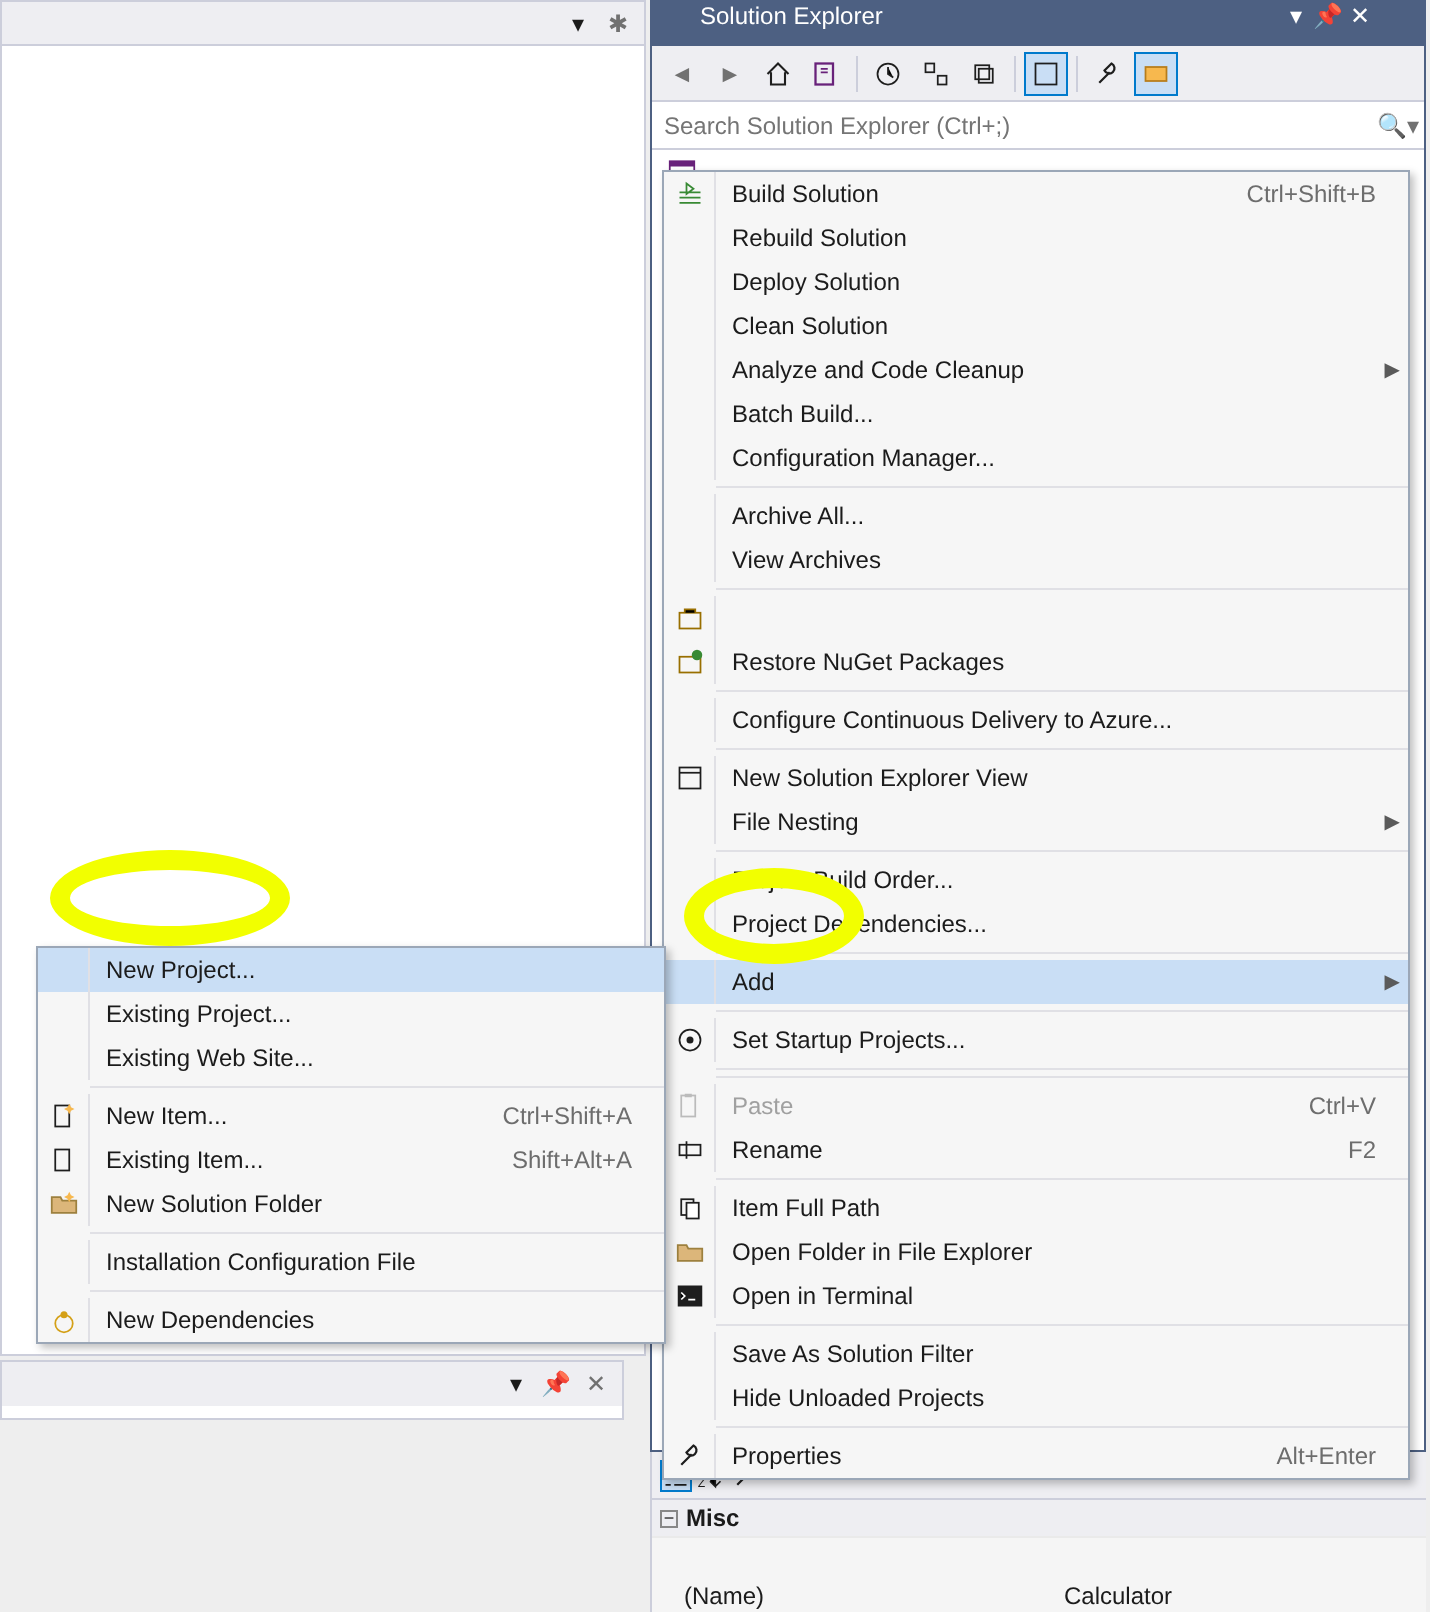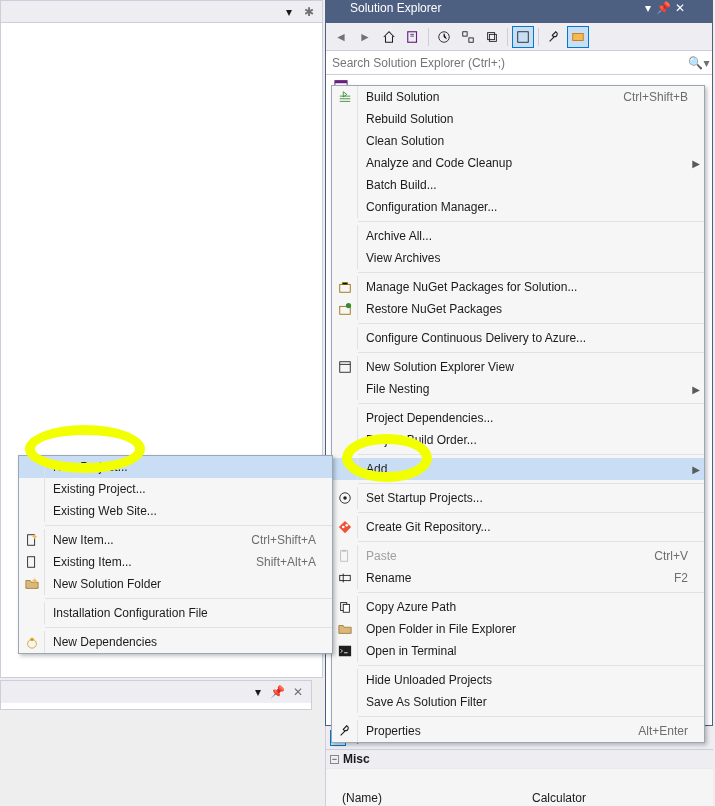--- a/index.html
+++ b/index.html
@@ -30,21 +30,21 @@
   .ctx { position: absolute; background: #f6f6f6; border: 1px solid #9ba7b7; box-shadow: 2px 2px 4px rgba(0,0,0,0.25); }
   .ctx .row { height: 22px; display: flex; align-items: center; padding-right: 16px; position: relative; }
   .ctx .row .iconcol { width: 26px; display: flex; align-items: center; justify-content: center; border-right: 1px solid #e0e0e5; height: 100%; flex-shrink: 0; margin-right: 8px; }
   .ctx .row .lbl { flex: 1; white-space: nowrap; }
   .ctx .row .sc { color: #6d6d6d; margin-left: 24px; }
   .ctx .row .arrow { position: absolute; right: 4px; color: #5a5a5a; font-size: 10px; }
   .ctx .sep { height: 1px; background: #e0e0e5; margin-left: 26px; margin-top: 3px; margin-bottom: 3px; }
   .ctx .row:hover, .ctx .row.hi { background: #c9def5; }
   .ctx .row.disabled { color: #a0a0a0; }
   .menu-main { top: 85px; left: 331px; width: 374px; }
-  .menu-sub { top: 455px; left: 18px; width: 315px; }
+  .menu-sub { top: 473px; left: 18px; width: 315px; }
   
   .hl { position: absolute; width: 120px; height: 48px; border: 10px solid #f2ff00; border-radius: 50%; pointer-events: none; }
   .hl1 { top: 425px; left: 25px; }
   .hl2 { top: 434px; left: 342px; width: 90px; }
   svg { display: block; }
 </style>
 </head>
 <body>
 
 <div class="editor-pane">
@@ -175,20 +175,24 @@
       </span>
     <span class="lbl">Build Solution</span>
     <span class="sc">Ctrl+Shift+B</span>
   </div>
   <div class="row">
       <span class="iconcol"></span>
       <span class="lbl">Rebuild Solution</span>
     </div>
   <div class="row">
       <span class="iconcol"></span>
+      <span class="lbl">Deploy Solution</span>
+    </div>
+  <div class="row">
+      <span class="iconcol"></span>
       <span class="lbl">Clean Solution</span>
     </div>
   <div class="row">
       <span class="iconcol"></span>
       <span class="lbl">Analyze and Code Cleanup</span>
       <span class="arrow">▶</span>
     </div>
   <div class="row">
       <span class="iconcol"></span>
       <span class="lbl">Batch Build...</span>
@@ -207,21 +211,20 @@
       <span class="lbl">View Archives</span>
     </div>
   <div class="sep"></div>
   <div class="row">
       <span class="iconcol">
         <svg width="14" height="14" viewBox="0 0 16 16">
           <rect x="2" y="5" width="12" height="9" fill="none" stroke="#996f00"></rect>
           <path stroke="#996f00" d="M5 5V3h6v2"></path>
         </svg>
       </span>
-      <span class="lbl">Manage NuGet Packages for Solution...</span>
     </div>
   <div class="row">
       <span class="iconcol">
         <svg width="14" height="14" viewBox="0 0 16 16">
           <rect x="2" y="5" width="12" height="9" fill="none" stroke="#996f00"></rect>
           <circle cx="12" cy="4" r="3" fill="#388a34"></circle>
         </svg>
       </span>
       <span class="lbl">Restore NuGet Packages</span>
     </div>
@@ -241,53 +244,43 @@
       <span class="lbl">New Solution Explorer View</span>
     </div>
   <div class="row">
       <span class="iconcol"></span>
       <span class="lbl">File Nesting</span>
       <span class="arrow">▶</span>
     </div>
   <div class="sep"></div>
   <div class="row">
       <span class="iconcol"></span>
+      <span class="lbl">Project Build Order...</span>
+    </div>
+  <div class="row">
+      <span class="iconcol"></span>
       <span class="lbl">Project Dependencies...</span>
-    </div>
-  <div class="row">
-      <span class="iconcol"></span>
-      <span class="lbl">Project Build Order...</span>
     </div>
   <div class="sep"></div>
   <div class="row hi">
       <span class="iconcol"></span>
       <span class="lbl">Add</span>
       <span class="arrow">▶</span>
     </div>
   <div class="sep"></div>
   <div class="row">
       <span class="iconcol">
         <svg width="14" height="14" viewBox="0 0 16 16">
           <circle cx="8" cy="8" r="6" fill="none" stroke="#1e1e1e"></circle>
           <circle cx="8" cy="8" r="2" fill="#1e1e1e"></circle>
         </svg>
       </span>
       <span class="lbl">Set Startup Projects...</span>
     </div>
   <div class="sep"></div>
-  <div class="row">
-      <span class="iconcol">
-        <svg width="14" height="14" viewBox="0 0 16 16">
-          <path fill="#f05133" d="M8 1l7 7-7 7-7-7z"></path>
-          <circle cx="6" cy="8" r="1.5" fill="#fff"></circle>
-          <circle cx="10" cy="6" r="1.5" fill="#fff"></circle>
-        </svg>
-      </span>
-      <span class="lbl">Create Git Repository...</span>
-    </div>
   <div class="sep"></div>
   <div class="row disabled">
       <span class="iconcol">
         <svg width="14" height="14" viewBox="0 0 16 16">
           <rect x="3" y="2" width="8" height="12" fill="none" stroke="#bbb"></rect>
           <rect x="5" y="1" width="4" height="2" fill="#bbb"></rect>
         </svg>
       </span>
       <span class="lbl">Paste</span>
       <span class="sc">Ctrl+V</span>
@@ -303,21 +296,21 @@
       <span class="sc">F2</span>
     </div>
   <div class="sep"></div>
   <div class="row">
       <span class="iconcol">
         <svg width="14" height="14" viewBox="0 0 16 16">
           <rect x="3" y="3" width="7" height="9" fill="none" stroke="#1e1e1e"></rect>
           <rect x="6" y="5" width="7" height="9" fill="#fff" stroke="#1e1e1e"></rect>
         </svg>
       </span>
-      <span class="lbl">Copy Azure Path</span>
+      <span class="lbl">Item Full Path</span>
     </div>
   <div class="row">
       <span class="iconcol">
         <svg width="14" height="14" viewBox="0 0 16 16">
           <path fill="#dcb67a" stroke="#9d803e" d="M1 4h5l1 2h8v7H1z"></path>
         </svg>
       </span>
       <span class="lbl">Open Folder in File Explorer</span>
     </div>
   <div class="row">
@@ -325,25 +318,25 @@
         <svg width="14" height="14" viewBox="0 0 16 16">
           <rect x="1" y="2" width="14" height="12" fill="#1e1e1e"></rect>
           <path stroke="#fff" d="M3 6l2 2-2 2M7 10h4"></path>
         </svg>
       </span>
       <span class="lbl">Open in Terminal</span>
     </div>
   <div class="sep"></div>
   <div class="row">
       <span class="iconcol"></span>
+      <span class="lbl">Save As Solution Filter</span>
+    </div>
+  <div class="row">
+      <span class="iconcol"></span>
       <span class="lbl">Hide Unloaded Projects</span>
-    </div>
-  <div class="row">
-      <span class="iconcol"></span>
-      <span class="lbl">Save As Solution Filter</span>
     </div>
   <div class="sep"></div>
   <div class="row">
       <span class="iconcol">
         <svg width="14" height="14" viewBox="0 0 16 16">
           <path fill="none" stroke="#1e1e1e" stroke-width="1.3" d="M3 13 L9 7 M10 2a3 3 0 1 1-4 4l4-4z"></path>
         </svg>
       </span>
       <span class="lbl">Properties</span>
       <span class="sc">Alt+Enter</span>

